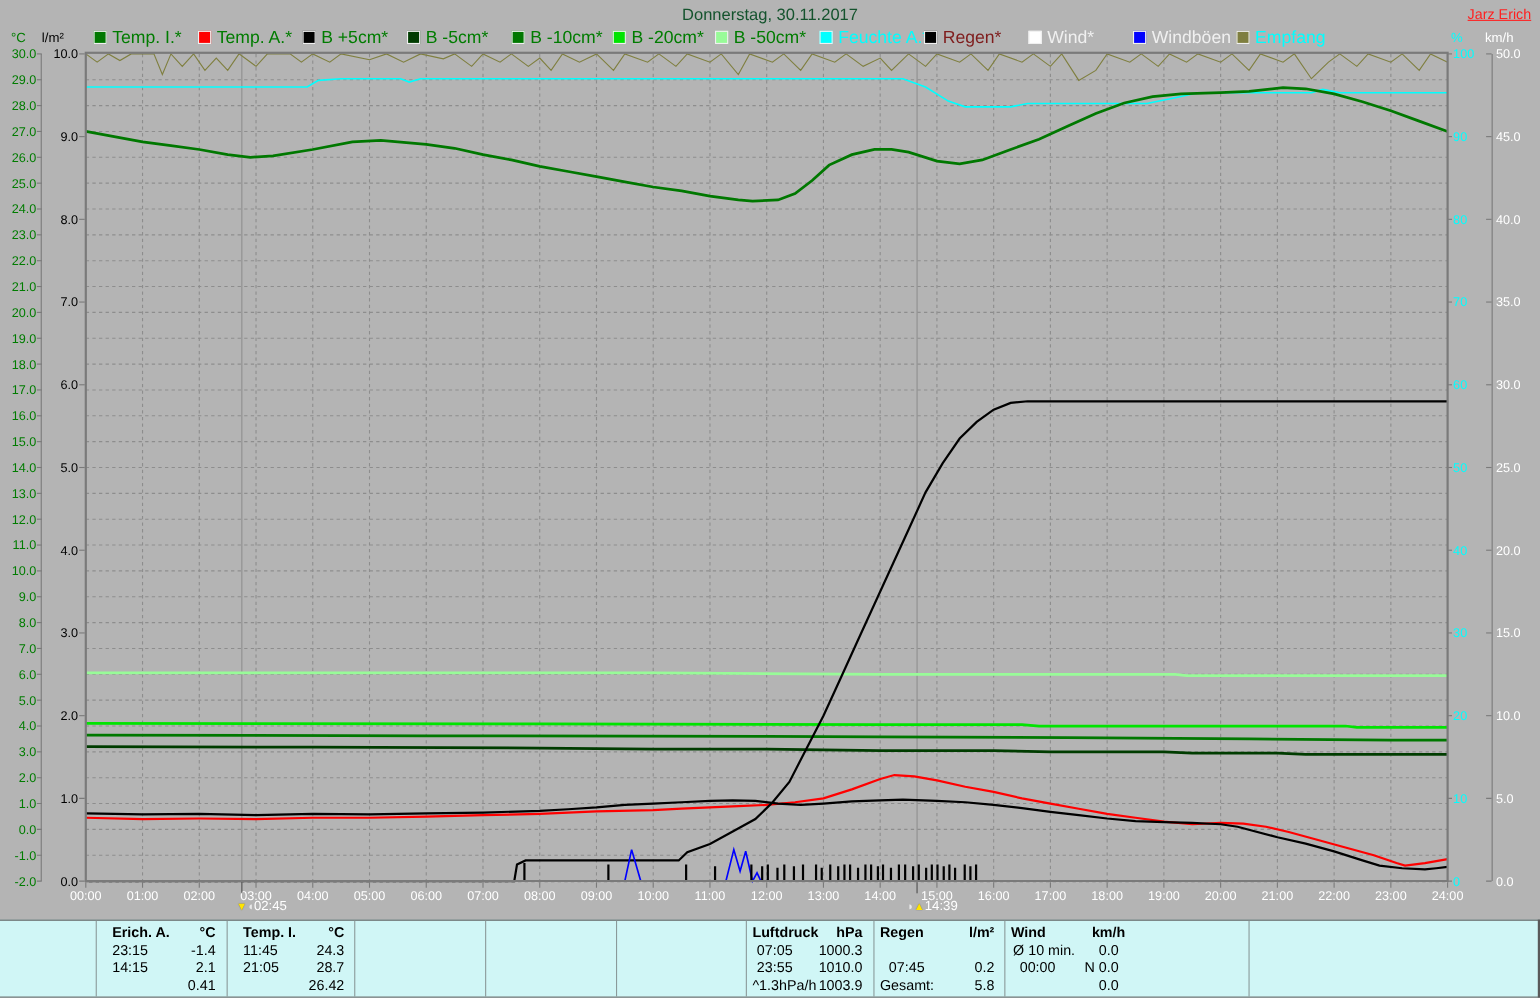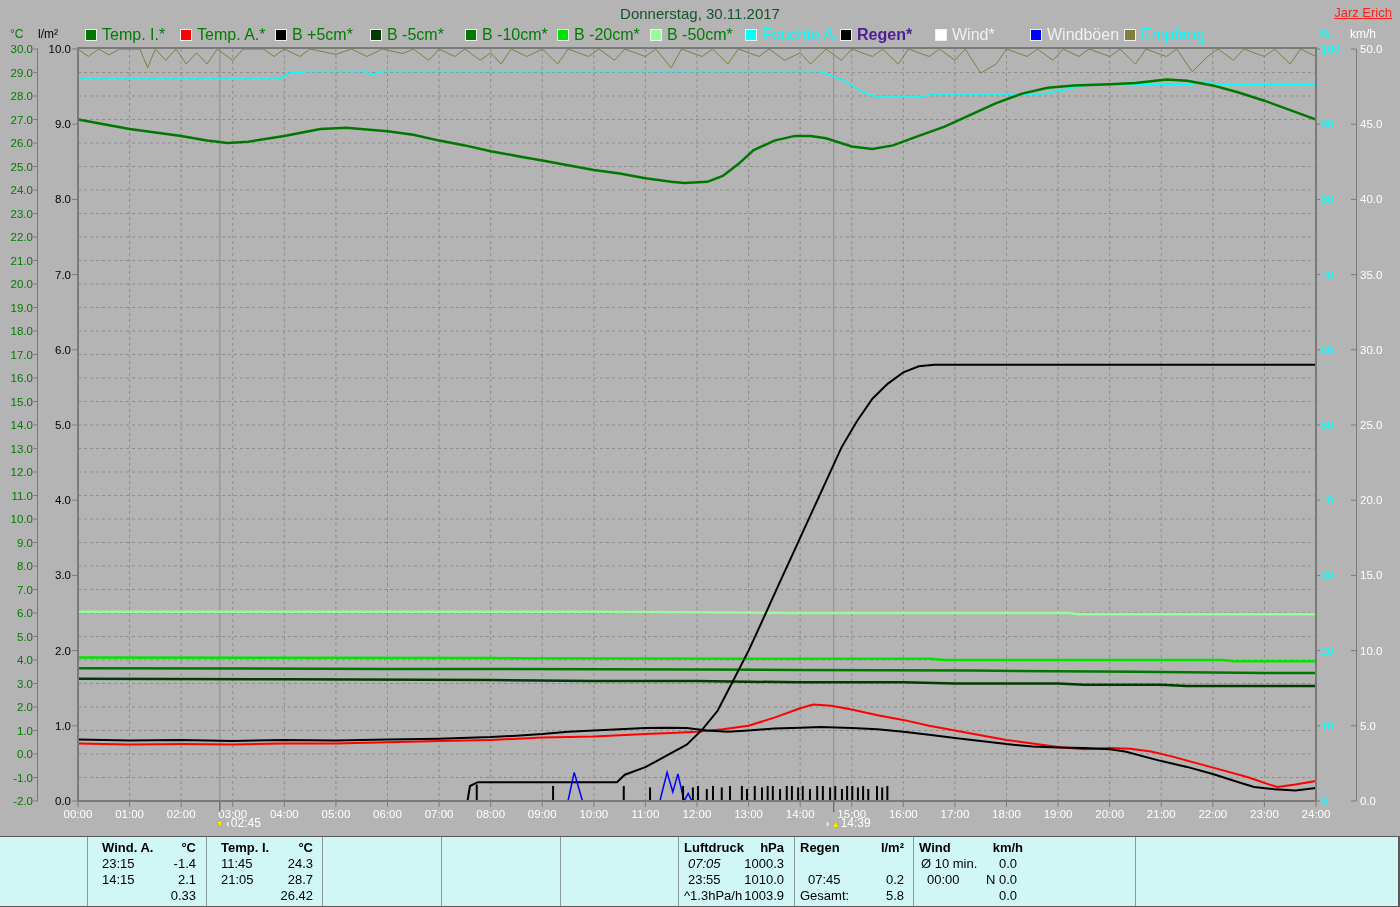--- a/index.html
+++ b/index.html
@@ -45,21 +45,21 @@
 
 <div id="legend">
     <div class="leg-item" style="left: 85px;"><span class="leg-box" style="background: rgb(0, 120, 0);"></span><span style="color: rgb(0, 124, 0);">Temp. I.*</span></div>
     <div class="leg-item" style="left: 180px;"><span class="leg-box" style="background: rgb(255, 0, 0);"></span><span style="color: rgb(0, 124, 0);">Temp. A.*</span></div>
     <div class="leg-item" style="left: 275px;"><span class="leg-box" style="background: rgb(0, 0, 0);"></span><span style="color: rgb(0, 124, 0);">B +5cm*</span></div>
     <div class="leg-item" style="left: 370px;"><span class="leg-box" style="background: rgb(0, 60, 0);"></span><span style="color: rgb(0, 124, 0);">B -5cm*</span></div>
     <div class="leg-item" style="left: 465px;"><span class="leg-box" style="background: rgb(0, 120, 0);"></span><span style="color: rgb(0, 124, 0);">B -10cm*</span></div>
     <div class="leg-item" style="left: 557px;"><span class="leg-box" style="background: rgb(0, 228, 0);"></span><span style="color: rgb(0, 124, 0);">B -20cm*</span></div>
     <div class="leg-item" style="left: 650px;"><span class="leg-box" style="background: rgb(152, 251, 152);"></span><span style="color: rgb(0, 124, 0);">B -50cm*</span></div>
     <div class="leg-item" style="left: 745px;"><span class="leg-box" style="background: rgb(0, 255, 255);"></span><span style="color: rgb(0, 255, 255);">Feuchte A.*</span></div>
-    <div class="leg-item" style="left: 840px;"><span class="leg-box" style="background: rgb(0, 0, 0);"></span><span style="color: #4c1d95; font-weight: bold;">Regen*</span></div>
+    <div class="leg-item" style="left: 840px;"><span class="leg-box" style="background: rgb(0, 0, 0);"></span><span style="color: #7f1d1d;">Regen*</span></div>
     <div class="leg-item" style="left: 935px;"><span class="leg-box" style="background: rgb(255, 255, 255);"></span><span style="color: rgb(240, 240, 240);">Wind*</span></div>
     <div class="leg-item" style="left: 1030px;"><span class="leg-box" style="background: rgb(0, 0, 255);"></span><span style="color: rgb(240, 240, 240);">Windböen</span></div>
     <div class="leg-item" style="left: 1124px;"><span class="leg-box" style="background: rgb(127, 127, 63);"></span><span style="color: rgb(0, 255, 255);">Empfang</span></div>
   </div>
 
 <svg id="chart-svg" width="1400" height="836">
     <g>
       <line x1="78" x2="1316" y1="72.5" y2="72.5" stroke="#8d8d8d" stroke-width="1" stroke-dasharray="3,3"></line>
       <line x1="78" x2="1316" y1="96" y2="96" stroke="#8d8d8d" stroke-width="1" stroke-dasharray="3,3"></line>
       <line x1="78" x2="1316" y1="119.5" y2="119.5" stroke="#8d8d8d" stroke-width="1" stroke-dasharray="3,3"></line>
@@ -371,34 +371,34 @@
   <span class="mk-arrow">▼</span><span class="mk-moon">◖</span><span>02:45</span>
 </div>
 <div class="marker" id="marker-moonrise" style="left: 824.696px;">
   <span class="mk-moon">◗</span><span class="mk-arrow">▲</span><span>14:39</span>
 </div>
 
 <div class="abs" id="table">
 
   <div class="tc" style="left:90px;width:112px;">
     <div class="trow r0">
-        <span class="tt b">Wind. A.</span>
+        <span class="tt b">Erich. A.</span>
         <span class="tv b">°C</span>
       </div>
     <div class="trow r1">
         <span class="tt">23:15</span>
         <span class="tv">-1.4</span>
       </div>
     <div class="trow r2">
         <span class="tt">14:15</span>
         <span class="tv">2.1</span>
       </div>
     <div class="trow r3">
         <span class="tt"></span>
-        <span class="tv">0.33</span>
+        <span class="tv">0.41</span>
       </div>
   </div>
 
   <div class="tc" style="left:209px;width:110px;">
     <div class="trow r0">
         <span class="tt b">Temp. I.</span>
         <span class="tv b">°C</span>
       </div>
     <div class="trow r1">
         <span class="tt">11:45</span>
@@ -413,21 +413,21 @@
         <span class="tv">26.42</span>
       </div>
   </div>
 
   <div class="tc" style="left:682px;width:108px;">
     <div class="trow r0">
         <span class="tt b" style="left:2px;">Luftdruck</span>
         <span class="tv b">hPa</span>
       </div>
     <div class="trow r1">
-        <span class="tt" style="left:6px;font-style:italic;">07:05</span>
+        <span class="tt" style="left:6px;">07:05</span>
         <span class="tv">1000.3</span>
       </div>
     <div class="trow r2">
         <span class="tt" style="left:6px;">23:55</span>
         <span class="tv">1010.0</span>
       </div>
     <div class="trow r3">
         <span class="tt" style="left:2px;">^1.3hPa/h</span>
         <span class="tv">1003.9</span>
       </div>

